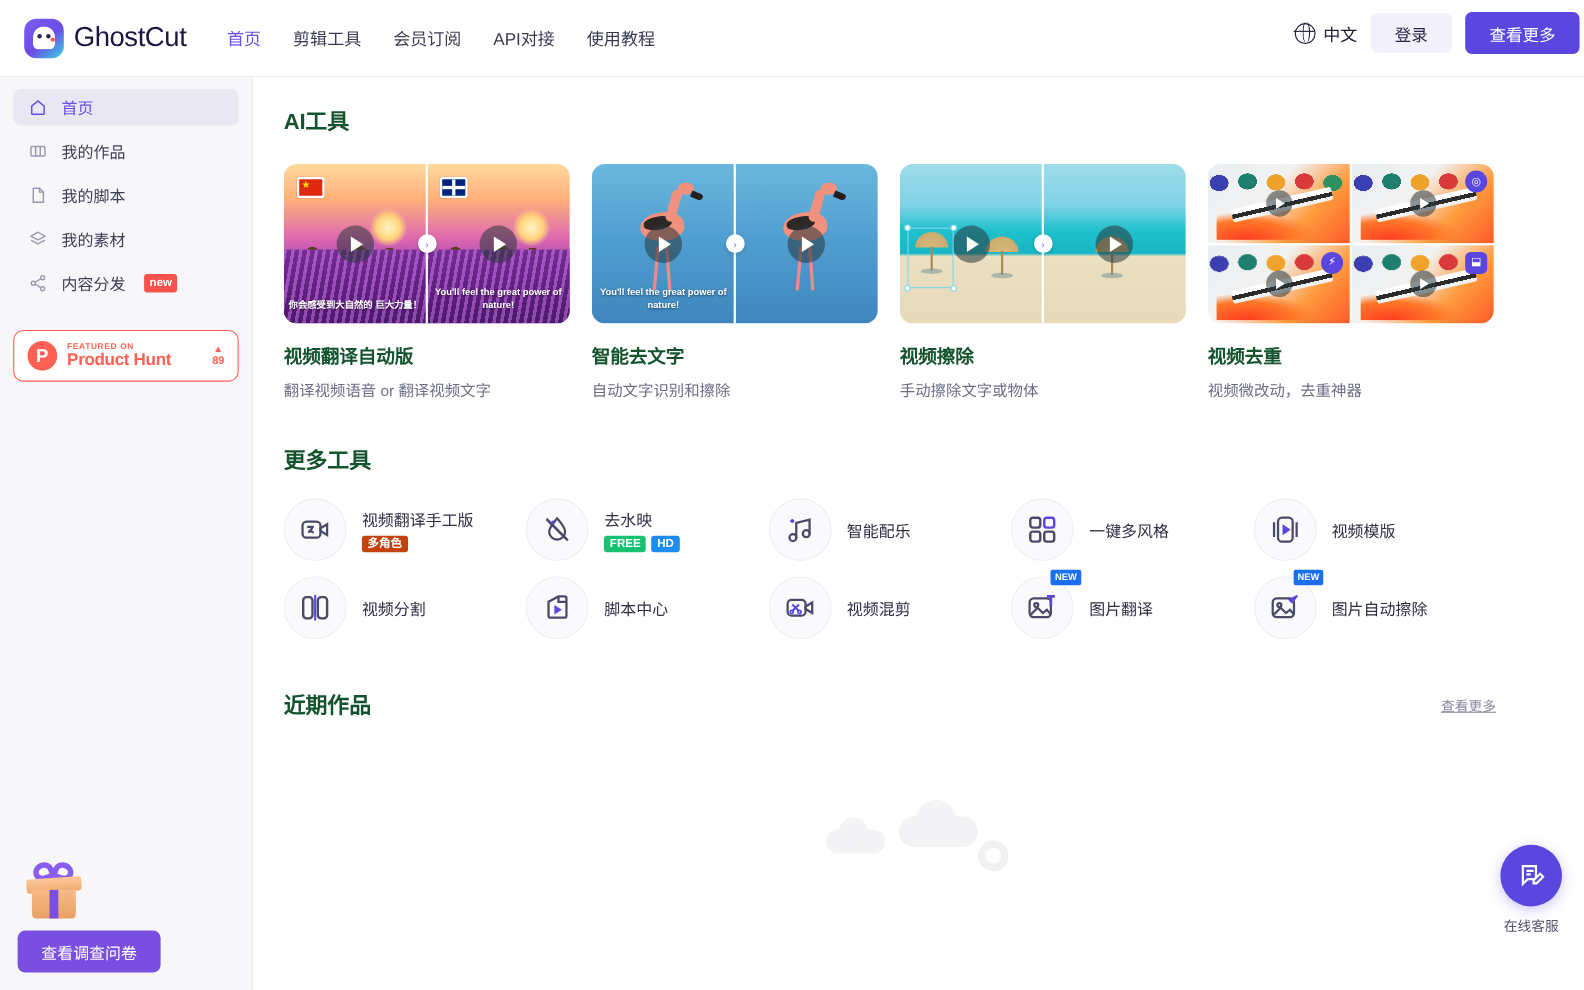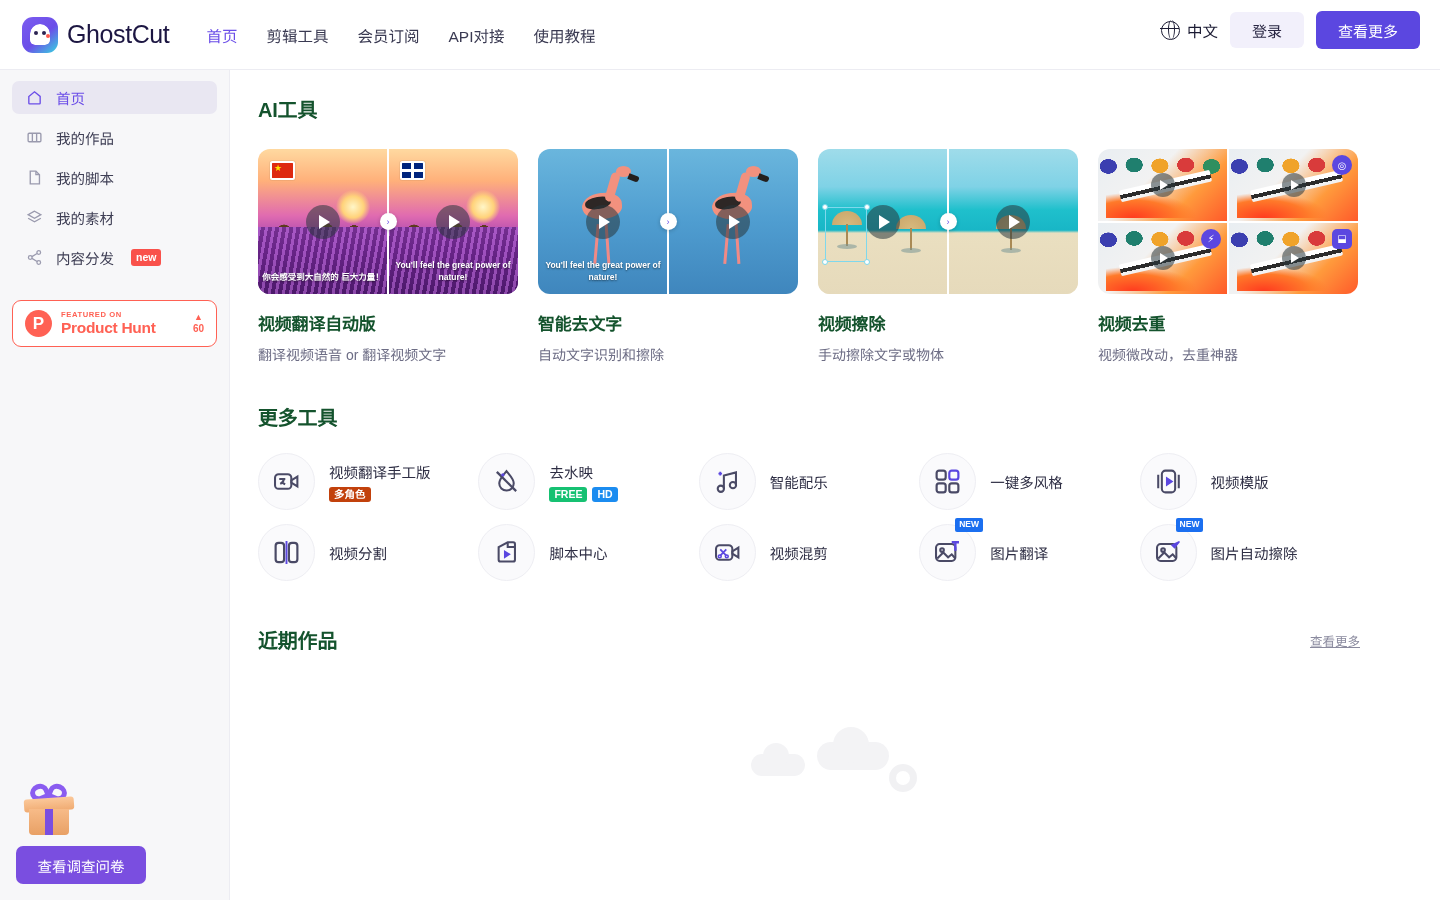--- a/index.html
+++ b/index.html
@@ -46,21 +46,21 @@
   }
   .logo-text { font-size: 25px; font-weight: 400; color: #1c1642; letter-spacing: -0.4px; }
 
   .nav { display: flex; align-items: center; gap: 29px; margin-left: 37px; }
   .nav-item {
     font-size: 15.5px; color: #3a3a52; cursor: pointer; white-space: nowrap;
   }
   .nav-item.active { color: #6b4ee8; }
 
   .header-right {
-    position: absolute; right: 20px; top: 0; height: 60px;
+    position: absolute; right: 4px; top: 0; height: 60px;
     display: flex; align-items: center; gap: 12px;
   }
   .lang { display: flex; align-items: center; gap: 7px; font-size: 15.5px; color: #1b1b33; cursor: pointer; }
   .globe {
     width: 19px; height: 19px; border: 1.6px solid #1b1b33; border-radius: 50%;
     position: relative; flex: 0 0 auto;
   }
   .globe:before {
     content:""; position:absolute; left:-1.6px; top:6.4px; width:19px; height:1.6px; background:#1b1b33;
   }
@@ -402,21 +402,21 @@
     </div>
 
     <div class="ph-badge">
       <div class="ph-circle">P</div>
       <div class="ph-texts">
         <div class="ph-sub">FEATURED ON</div>
         <div class="ph-title">Product Hunt</div>
       </div>
       <div class="ph-votes">
         <div class="ph-arrow">▲</div>
-        <div class="ph-count">60</div>
+        <div class="ph-count">89</div>
       </div>
     </div>
 
     <div class="promo">
       <div class="gift">
         <div class="bow-l"></div>
           <div class="bow-r"></div>
         <div class="lid"></div>
           <div class="box"></div>
           <div class="vstrip"></div>
@@ -713,15 +713,25 @@
       <div class="sec-title">近期作品</div>
       <div class="more-link">查看更多</div>
     </div>
 
     <div class="empty-art">
       <div class="cloud c1"></div>
       <div class="cloud c2"></div>
       <div class="ring"></div>
     </div>
 
+    <div class="fab-wrap">
+      <div class="fab">
+        <svg width="26" height="26" viewBox="0 0 24 24" fill="none" stroke="#fff" stroke-width="1.8">
+          <path d="M5 4h11v9a2 2 0 0 1-2 2H9l-4 4z"></path>
+          <path d="M8 8h6M8 11h3.5"></path>
+          <path d="M19.5 10.5 14 16v2.5h2.5L22 13z" fill="#5b47e0"></path>
+        </svg>
+      </div>
+      <div class="fab-label">在线客服</div>
+    </div>
 
   </div>
 </div>
 
 </body></html>

